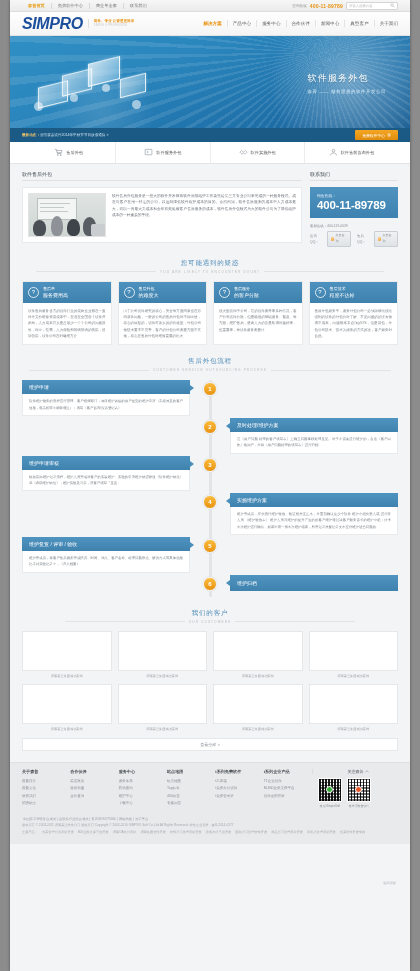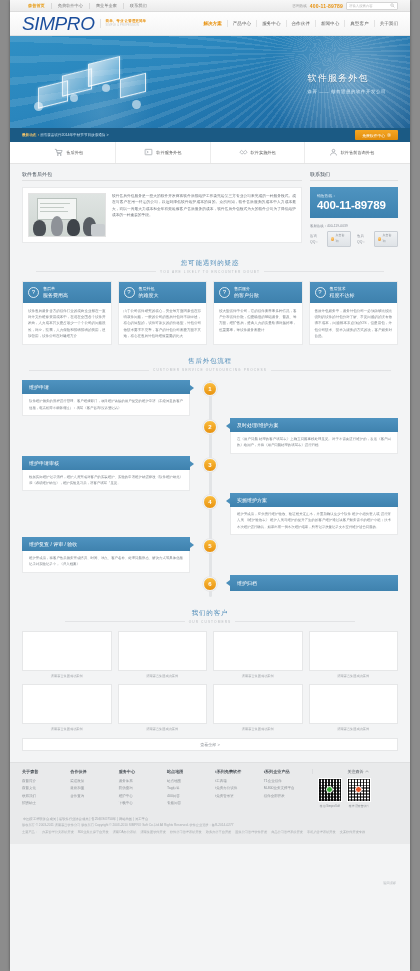--- a/index.html
+++ b/index.html
@@ -26,21 +26,21 @@
   .tr-phone { font-size:5px; color:#e8920f; font-weight:bold; letter-spacing:.2px; }
   .searchbox { width:52px; height:8px; border:1px solid #d5d5d5; background:#fff;
                border-radius:1px; display:flex; align-items:center; padding:0 2px; }
   .searchbox span { font-size:3.4px; color:#bbb; }
   .searchbox .sicon { margin-left:auto; width:5px; height:5px; }
 
   
   .header { height:24px; background:linear-gradient(#ffffff,#f4f4f4);
             border-bottom:1px solid #e2e2e2; display:flex; align-items:center;
             padding:0 12px; }
-  .logo { font-size:19px; font-weight:normal; font-style:italic; color:#1c4e9c;
+  .logo { font-size:16px; font-weight:bold; font-style:italic; color:#1c4e9c;
           letter-spacing:-.4px; font-family:"Liberation Sans",sans-serif; }
   .logo-sub { margin-left:5px; padding-left:5px; border-left:1px solid #e0e0e0;
               line-height:1.35; }
   .logo-sub .cn { font-size:3.6px; color:#e8920f; font-weight:bold; }
   .logo-sub .en { font-size:2.6px; color:#c9c9c9; letter-spacing:.2px; }
   .mainnav { margin-left:auto; display:flex; align-items:center; }
   .mainnav a { font-size:4.6px; color:#5b5b5b; text-decoration:none;
                padding:0 5px; border-right:1px solid #e3e3e3; line-height:7px; }
   .mainnav a:last-child { border-right:none; padding-right:0; }
   .mainnav a.active { color:#e8920f; font-weight:bold; }

